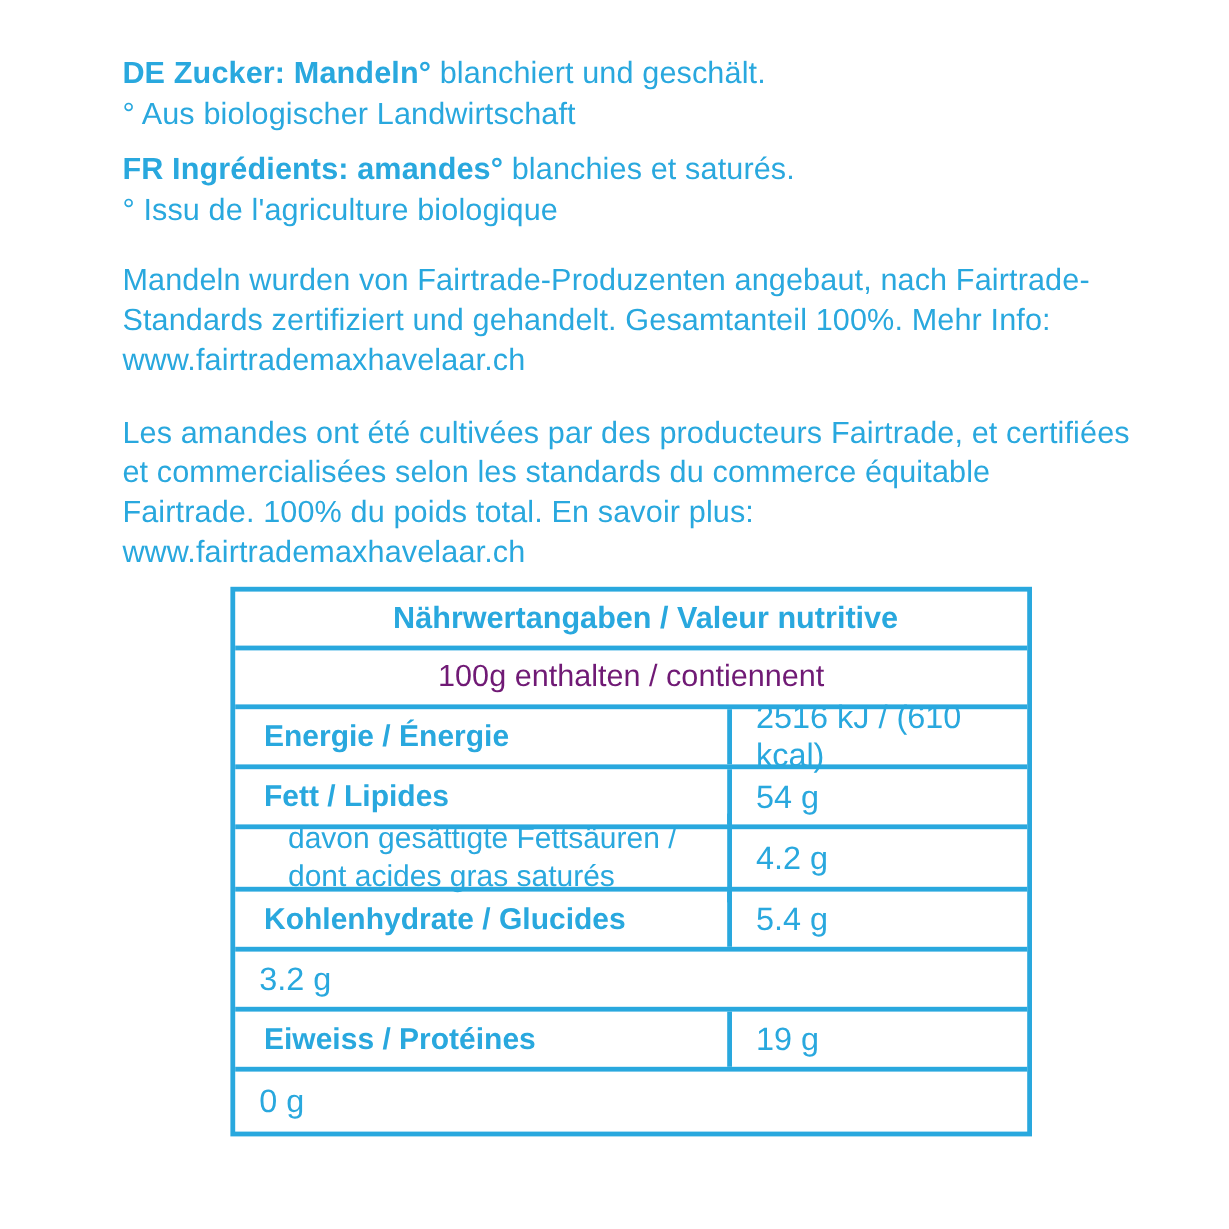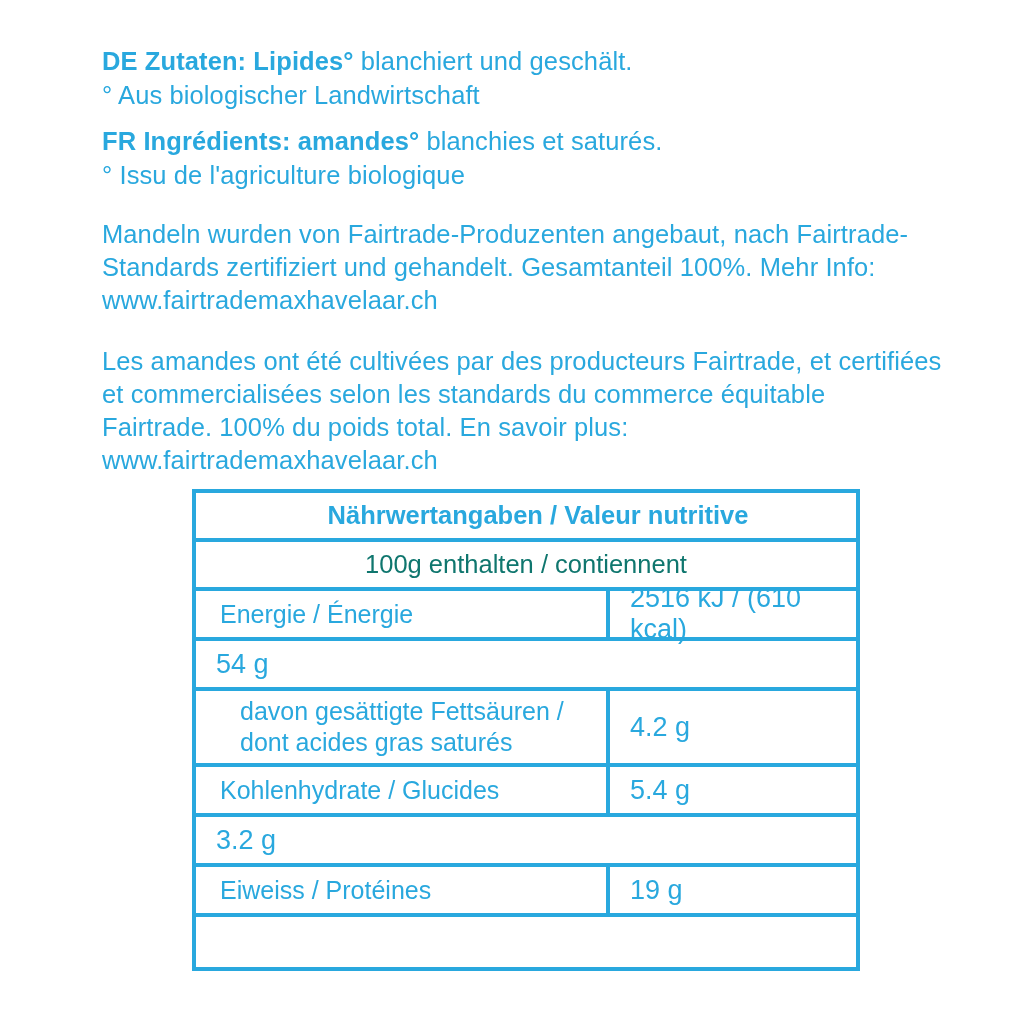--- a/index.html
+++ b/index.html
@@ -88,21 +88,21 @@
   .header-cell {
     font-size: 25.5px;
     font-weight: bold;
     color: #29a8de;
     text-align: center;
     line-height: 1;
   }
   .subheader-cell {
     font-size: 25.5px;
     font-weight: normal;
-    color: #0f766e;
+    color: #701a75;
     text-align: center;
     line-height: 1;
   }
 
   .label-cell {
     flex: 0 0 414px;
     box-sizing: border-box;
     border-right: 4px solid #29a8de;
     display: flex;
     align-items: center;
@@ -116,34 +116,34 @@
     box-sizing: border-box;
     display: flex;
     align-items: center;
     padding: 6px 10px 6px 20px;
     font-size: 27px;
     line-height: 31px;
     color: #29a8de;
     font-weight: normal;
   }
 
-  .label-cell.bold { font-weight: normal; padding-left: 24px; }
+  .label-cell.bold { font-weight: bold; padding-left: 24px; }
   .label-cell.sub  { font-weight: normal; padding-left: 44px; }
 
   .data-row       { height: 50px; }
-  .data-row.tall  { height: 76px; align-items: center; }
+  .data-row.tall  { height: 52px; align-items: center; }
 </style>
 </head>
 <body>
 
 <div class="page">
 
   <div class="textblock">
 
-    <div class="line bold-lead"><span class="lead">DE Zutaten: Lipides°</span><span> blanchiert und geschält.</span></div>
+    <div class="line bold-lead"><span class="lead">DE Zucker: Mandeln°</span><span> blanchiert und geschält.</span></div>
     <div class="line">° Aus biologischer Landwirtschaft</div>
 
     <div class="gap-small"></div>
 
     <div class="line bold-lead"><span class="lead">FR Ingrédients: amandes°</span><span> blanchies et saturés.</span></div>
     <div class="line">° Issu de l'agriculture biologique</div>
 
     <div class="gap-med"></div>
 
     <div class="para">Mandeln wurden von Fairtrade-Produzenten angebaut, nach Fairtrade-Standards zertifiziert und gehandelt. Gesamtanteil 100%. Mehr Info: www.fairtrademaxhavelaar.ch</div>
@@ -163,36 +163,38 @@
     <div class="nrow subheader-row">
       <div class="subheader-cell">100g enthalten / contiennent</div>
     </div>
 
     <div id="nutrition-rows">
         <div class="nrow data-row">
           <div class="label-cell bold">Energie / Énergie</div>
           <div class="value-cell">2516 kJ / (610 kcal)</div>
         </div>
         <div class="nrow data-row">
+          <div class="label-cell bold">Fett / Lipides</div>
           <div class="value-cell">54 g</div>
         </div>
         <div class="nrow data-row tall">
           <div class="label-cell sub">davon gesättigte Fettsäuren /<br>dont acides gras saturés</div>
           <div class="value-cell">4.2 g</div>
         </div>
         <div class="nrow data-row">
           <div class="label-cell bold">Kohlenhydrate / Glucides</div>
           <div class="value-cell">5.4 g</div>
         </div>
         <div class="nrow data-row">
           <div class="value-cell">3.2 g</div>
         </div>
         <div class="nrow data-row">
           <div class="label-cell bold">Eiweiss / Protéines</div>
           <div class="value-cell">19 g</div>
         </div>
         <div class="nrow data-row">
+          <div class="value-cell">0 g</div>
         </div>
       </div>
 
   </div>
 
 </div>
 
 </body></html>

